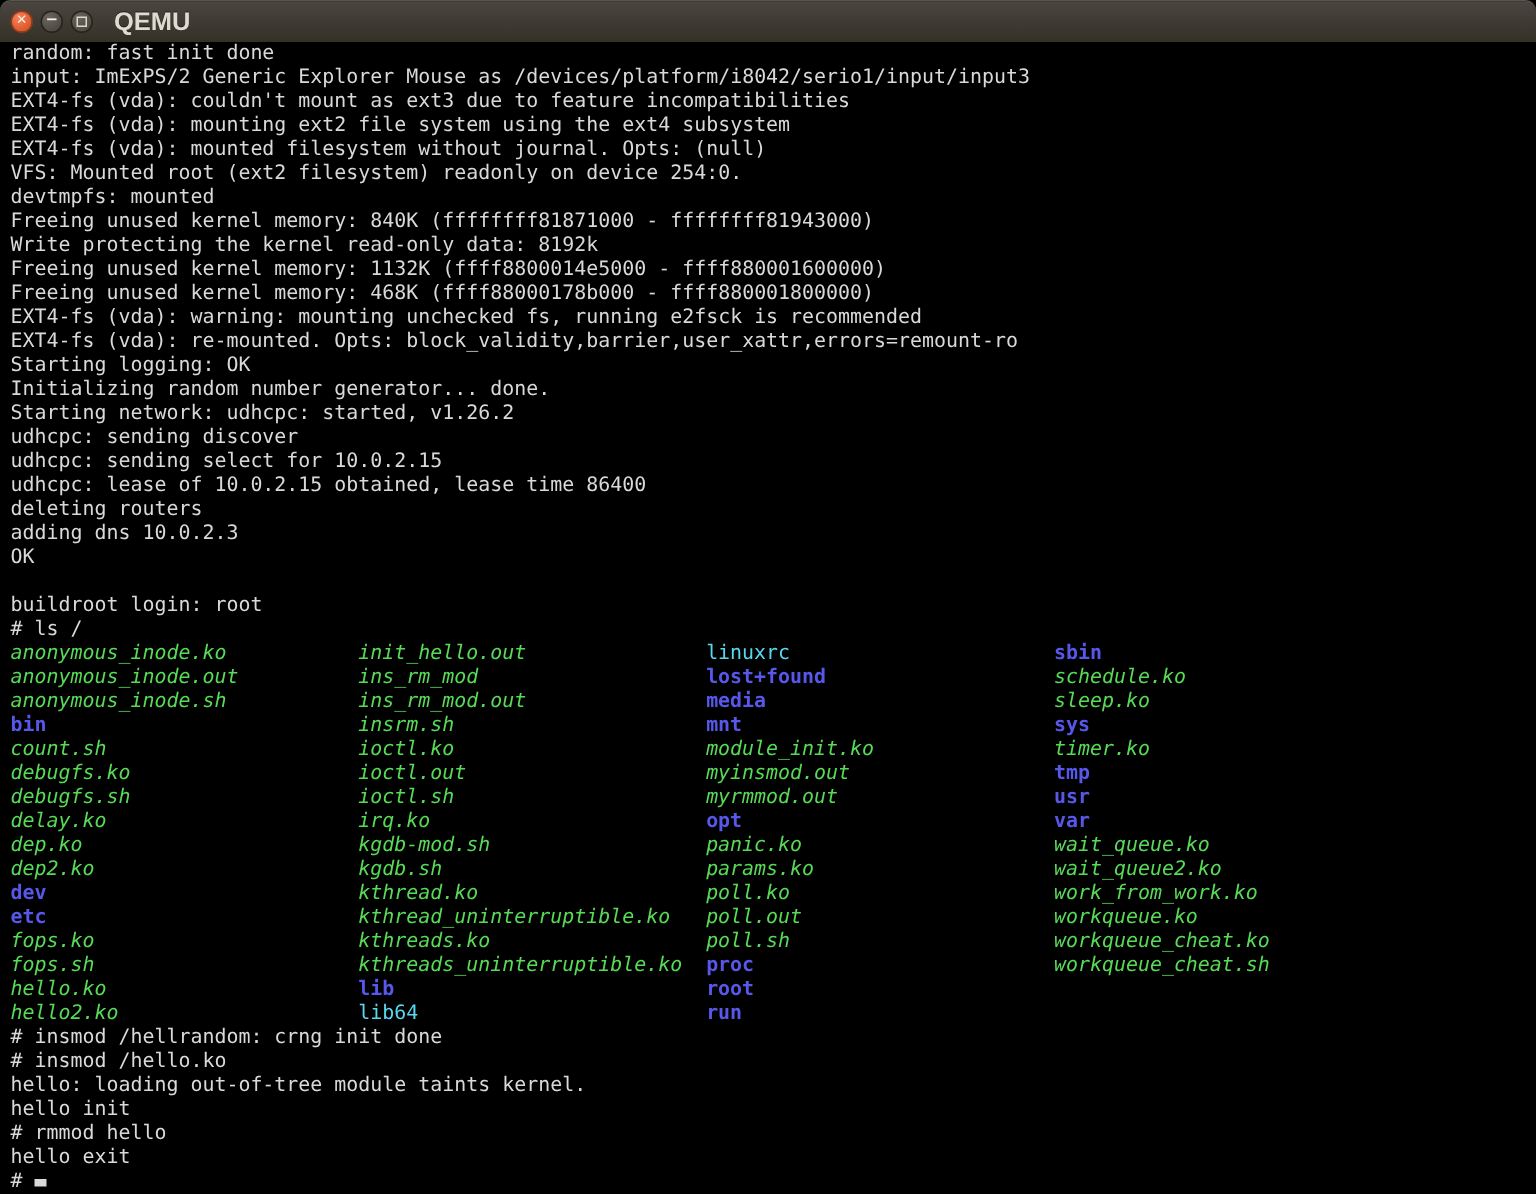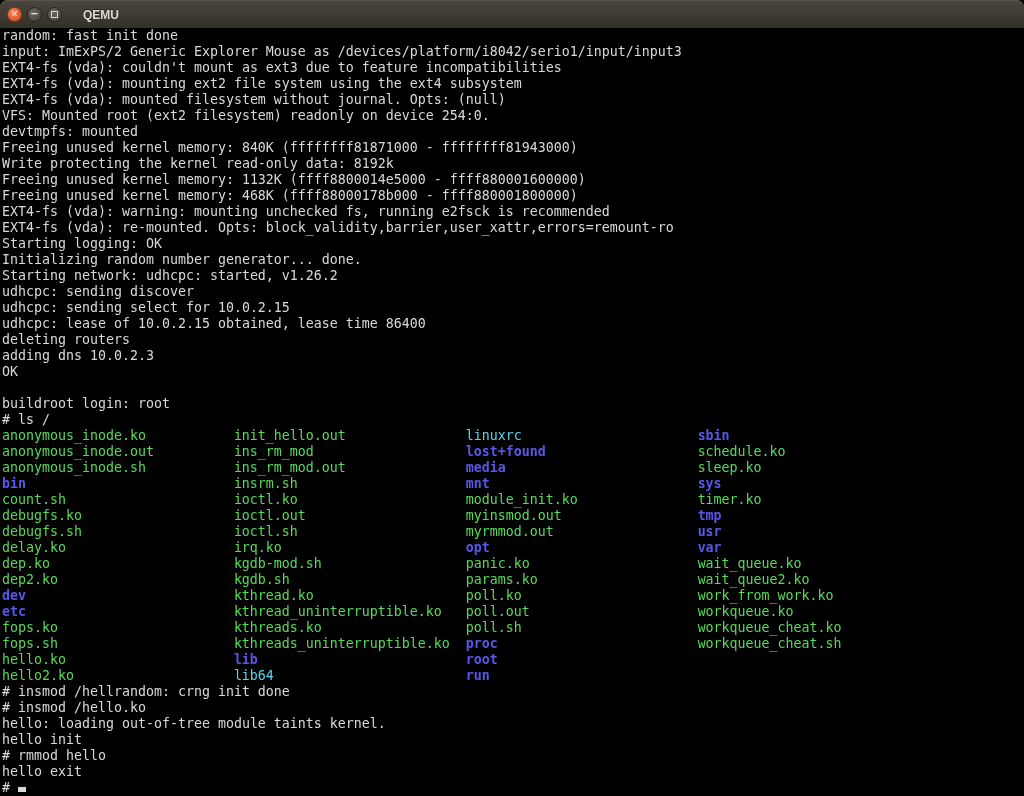--- a/index.html
+++ b/index.html
@@ -29,38 +29,38 @@
   }
   .btn.plain {
     background: radial-gradient(circle at 35% 30%, #6a665e, #514d45 65%, #45423a);
     border: 1px solid #26231e;
   }
   .glyph { color: #f3ede4; font-family: "DejaVu Sans", sans-serif; font-size: 9px; line-height: 1; font-weight: bold; }
   .glyph.dash { font-size: 10px; margin-top: -1px; }
   .square-glyph { width: 7px; height: 7px; border: 1px solid #ded8cc; }
   .title {
     color: #dfdbd2; font-family: "Liberation Sans", sans-serif;
-    font-weight: bold; font-size: 12px; margin-left: 21px;
+    font-weight: bold; font-size: 17px; margin-left: 14px;
     text-shadow: 0 -1px 0 #211e19;
   }
 
   
   .screen {
     flex: 1 1 auto;
     background: var(--term-bg, #000);
     color: var(--fg, #d9d9d9);
     font-size: 13.29px;
     line-height: 16px;
-    padding-left: 2px;
+    padding-left: 7px;
     white-space: pre;
     overflow: hidden;
   }
   .line { height: 16px; }
   .cell { display: inline-block; width: 29ch; }
-  .c-exe  { color: var(--exe,  #57db57); }
+  .c-exe  { color: var(--exe,  #57db57); font-style: italic; }
   .c-dir  { color: var(--dir,  #5757ea); font-weight: bold; }
   .c-link { color: var(--link, #58d8ee); }
   .cursor {
     display: inline-block; width: 1ch; height: 5px;
     background: var(--fg, #d9d9d9);
     vertical-align: baseline;
   }
 </style>
 </head>
 <body style="--term-bg: #000000; --fg: #d9d9d9; --exe: #57db57; --dir: #5757ea; --link: #58d8ee;">

